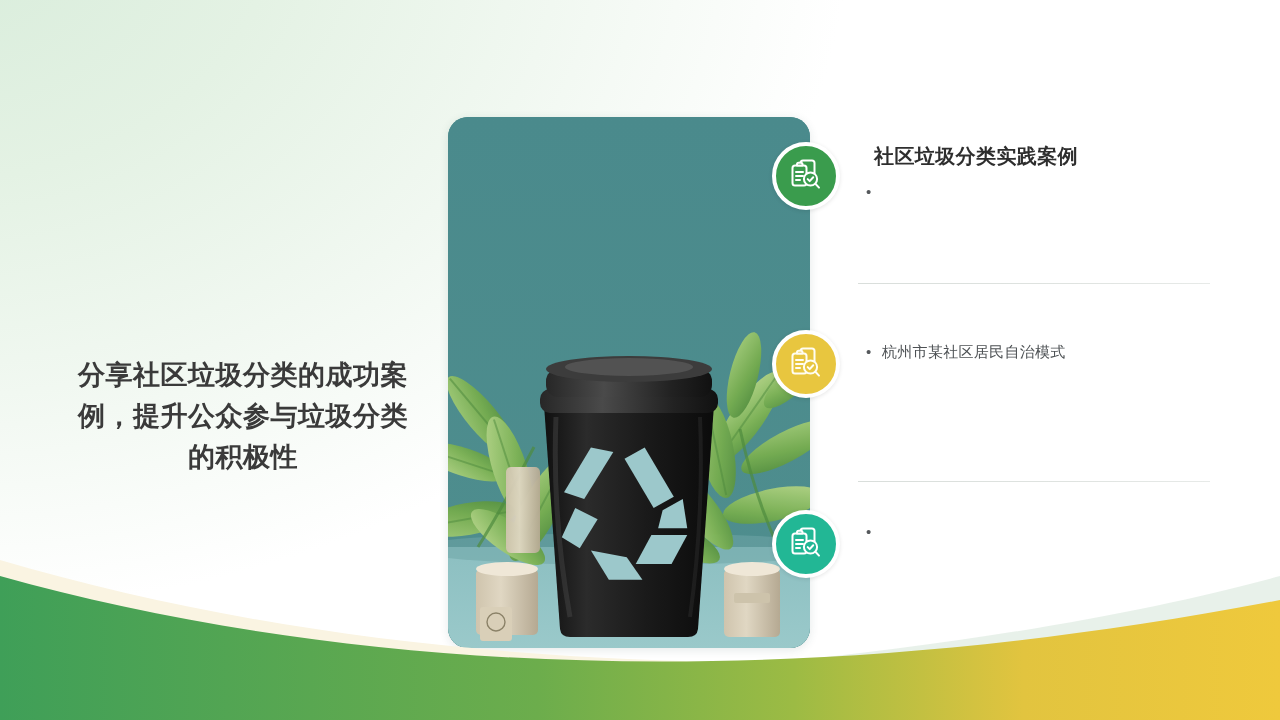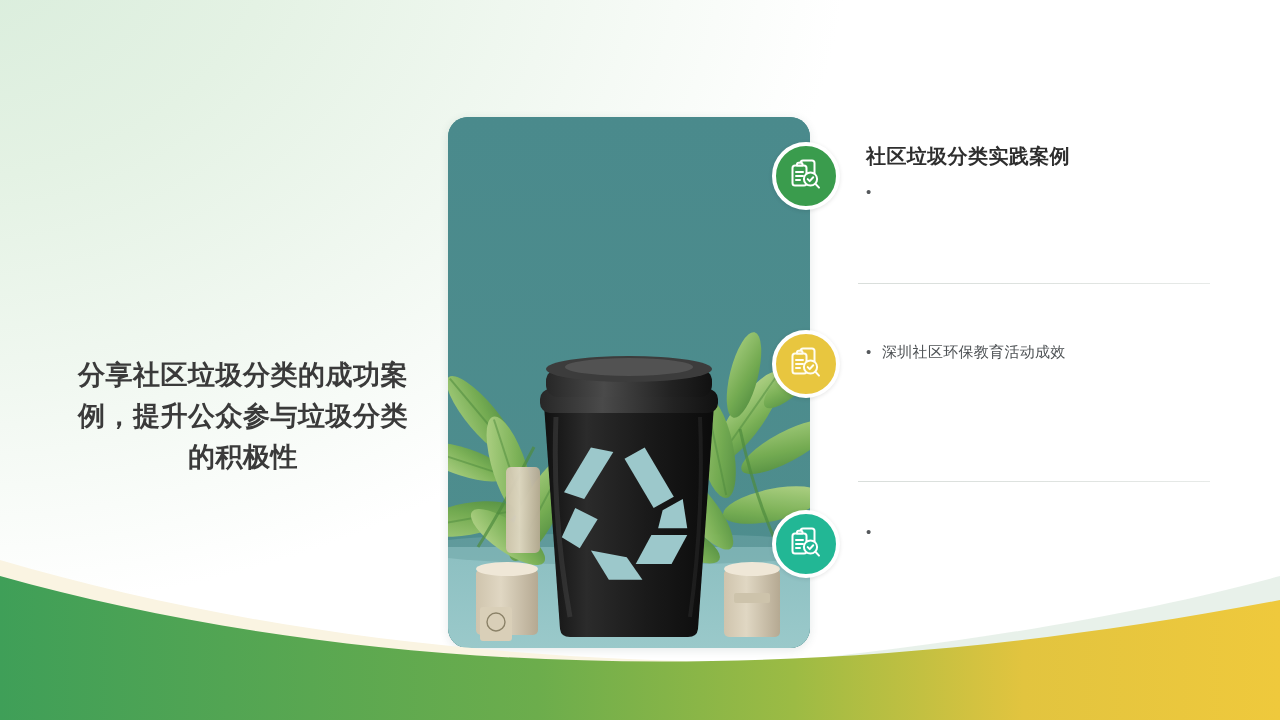--- a/index.html
+++ b/index.html
@@ -114,20 +114,21 @@
     top: 0;
     width: 354px;
   }
   .item-title {
     font-size: 20px;
     font-weight: 700;
     color: #2e2e2e;
     letter-spacing: 0.4px;
     line-height: 28px;
     white-space: nowrap;
+    margin-left: 8px;
   }
   .bullet-row {
     display: flex;
     align-items: flex-start;
     margin-top: 11px;
   }
   .bullet-dot {
     flex: 0 0 auto;
     width: 16px;
     color: #55595c;
@@ -341,21 +342,21 @@
             <path d="M9 15h7M9 19h7M9 23h4"></path>
             <circle cx="23.5" cy="22" r="6.6" fill="#e8c63f"></circle>
             <path d="M20.7 22.1l2 2 3.5-3.8"></path>
             <path d="M28.4 26.8l3.6 3.8"></path>
           </g>
         </svg>
       </div>
       <div class="item-text">
         <div class="bullet-row">
           <span class="bullet-dot">•</span>
-          <span class="bullet-text">深圳社区环保教育活动成效</span>
+          <span class="bullet-text">杭州市某社区居民自治模式</span>
         </div>
       </div>
     </div>
 
     <div class="item i2">
       <div class="badge" style="background:#22b795;">
         <svg width="38" height="38" viewBox="0 0 38 38">
           <g fill="none" stroke="#ffffff" stroke-width="2" stroke-linecap="round" stroke-linejoin="round">
             <rect x="13.5" y="3.5" width="14" height="17" rx="2.5"></rect>
             <rect x="5.5" y="8.5" width="14" height="20" rx="2.5" fill="#22b795"></rect>

